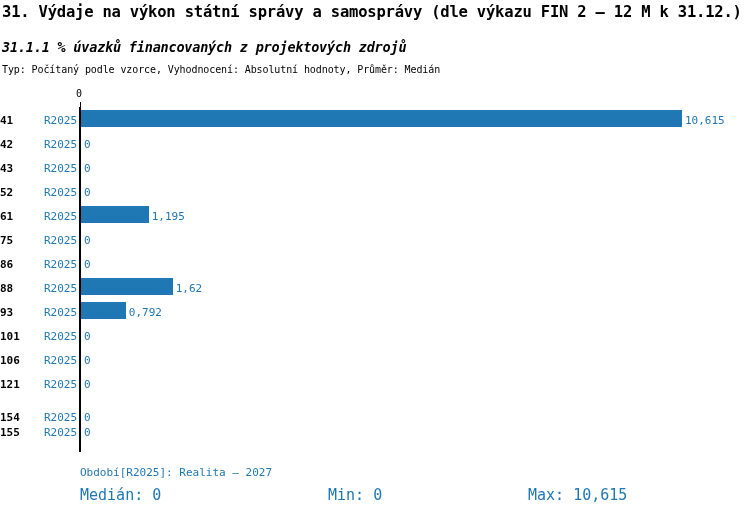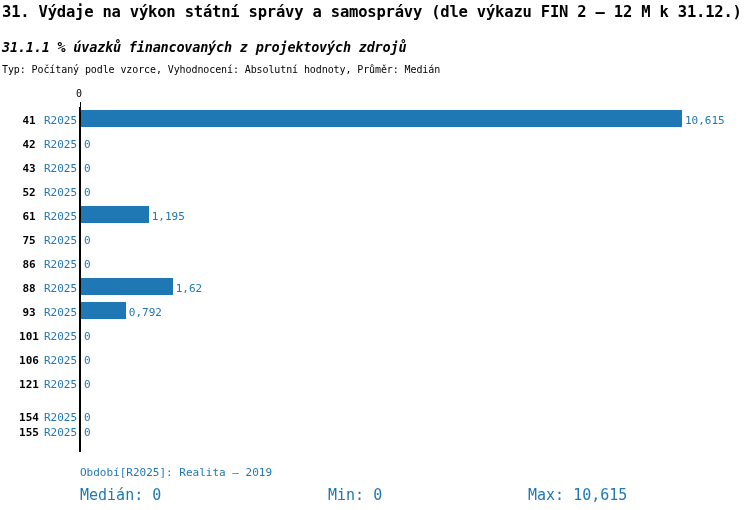--- a/index.html
+++ b/index.html
@@ -96,21 +96,21 @@
     position: absolute;
     left: 0;
     width: 750px;
     height: 24px;
   }
   .row-id {
     position: absolute;
     left: 0;
     top: 7px;
     width: 58px;
-    text-align: center;
+    text-align: left;
     font-size: 11px;
     font-weight: bold;
     color: #000;
   }
   .row-series {
     position: absolute;
     left: 44px;
     top: 7px;
     font-size: 11px;
     color: #1f77b4;
@@ -242,19 +242,19 @@
         </div>
         <div class="row" style="top: 312px;">
           <div class="row-id">155</div>
           <div class="row-series">R2025</div>
           <div class="bar-value" style="left: 84px;">0</div>
         </div>
       </div>
   </div>
 
   <div class="footer">
-    <div class="legend">Období[R2025]: Realita – 2019</div>
+    <div class="legend">Období[R2025]: Realita – 2027</div>
     <div class="stat stat-median">Medián: 0</div>
     <div class="stat stat-min">Min: 0</div>
     <div class="stat stat-max">Max: 10,615</div>
   </div>
 
 </div>
 
 </body></html>

